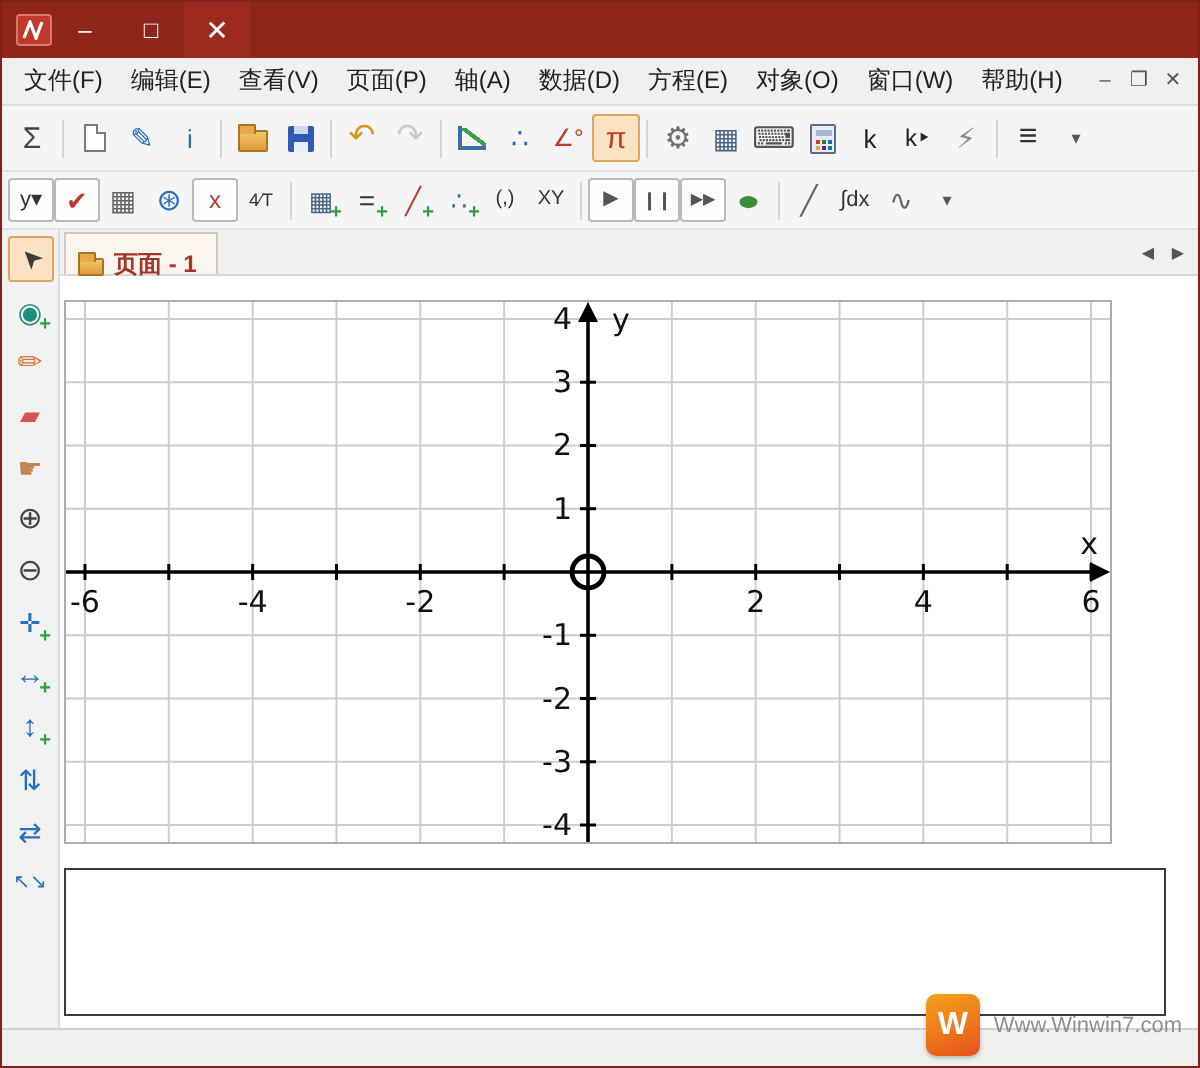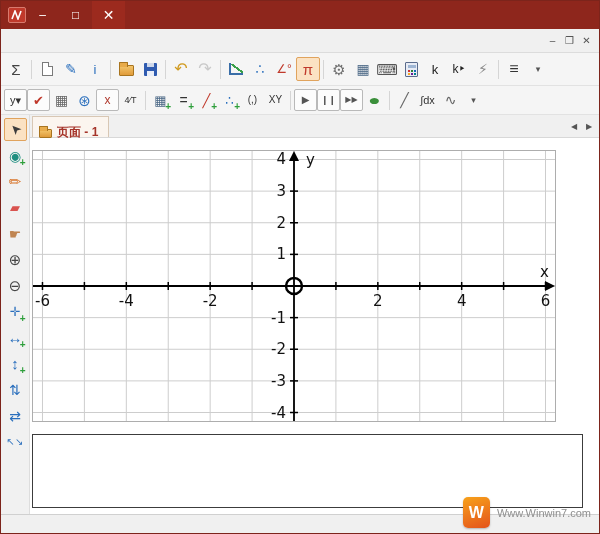--- a/index.html
+++ b/index.html
@@ -83,20 +83,32 @@
         </svg>
     </span>
     <div class="win-controls">
         <span class="win-btn">–</span>
         <span class="win-btn">□</span>
         <span class="win-btn close-btn">✕</span>
       </div>
   </div>
 
   <div class="menubar">
+    <span style="display:flex" id="menu-items">
+        <span class="menu-item">文件(F)</span>
+        <span class="menu-item">编辑(E)</span>
+        <span class="menu-item">查看(V)</span>
+        <span class="menu-item">页面(P)</span>
+        <span class="menu-item">轴(A)</span>
+        <span class="menu-item">数据(D)</span>
+        <span class="menu-item">方程(E)</span>
+        <span class="menu-item">对象(O)</span>
+        <span class="menu-item">窗口(W)</span>
+        <span class="menu-item">帮助(H)</span>
+      </span>
     <div class="mdi" id="mdi-controls">
         <span class="mdi-btn">–</span>
         <span class="mdi-btn">❐</span>
         <span class="mdi-btn">✕</span>
       </div>
   </div>
 
   <div class="toolbar toolbar1" id="toolbar-main">
       <div class="tbtn">
         <span class="glyph" style="color: rgb(68, 68, 68); font-size: 15px;">Σ</span>

